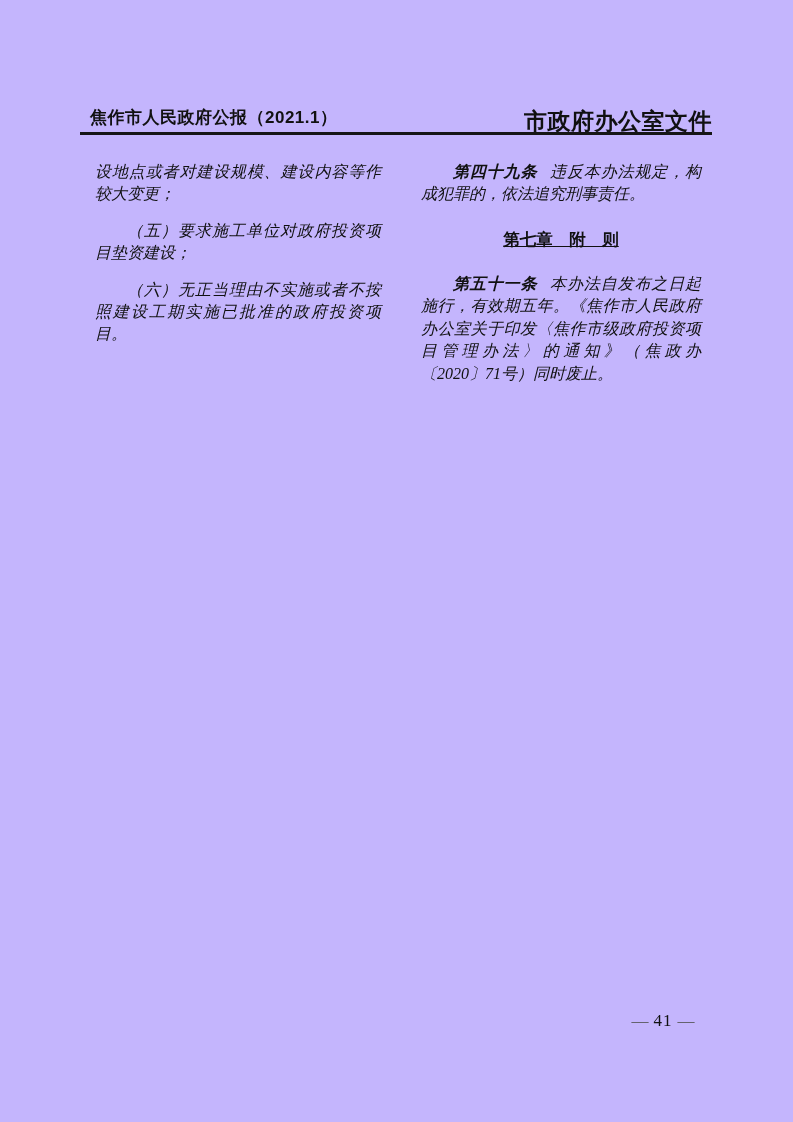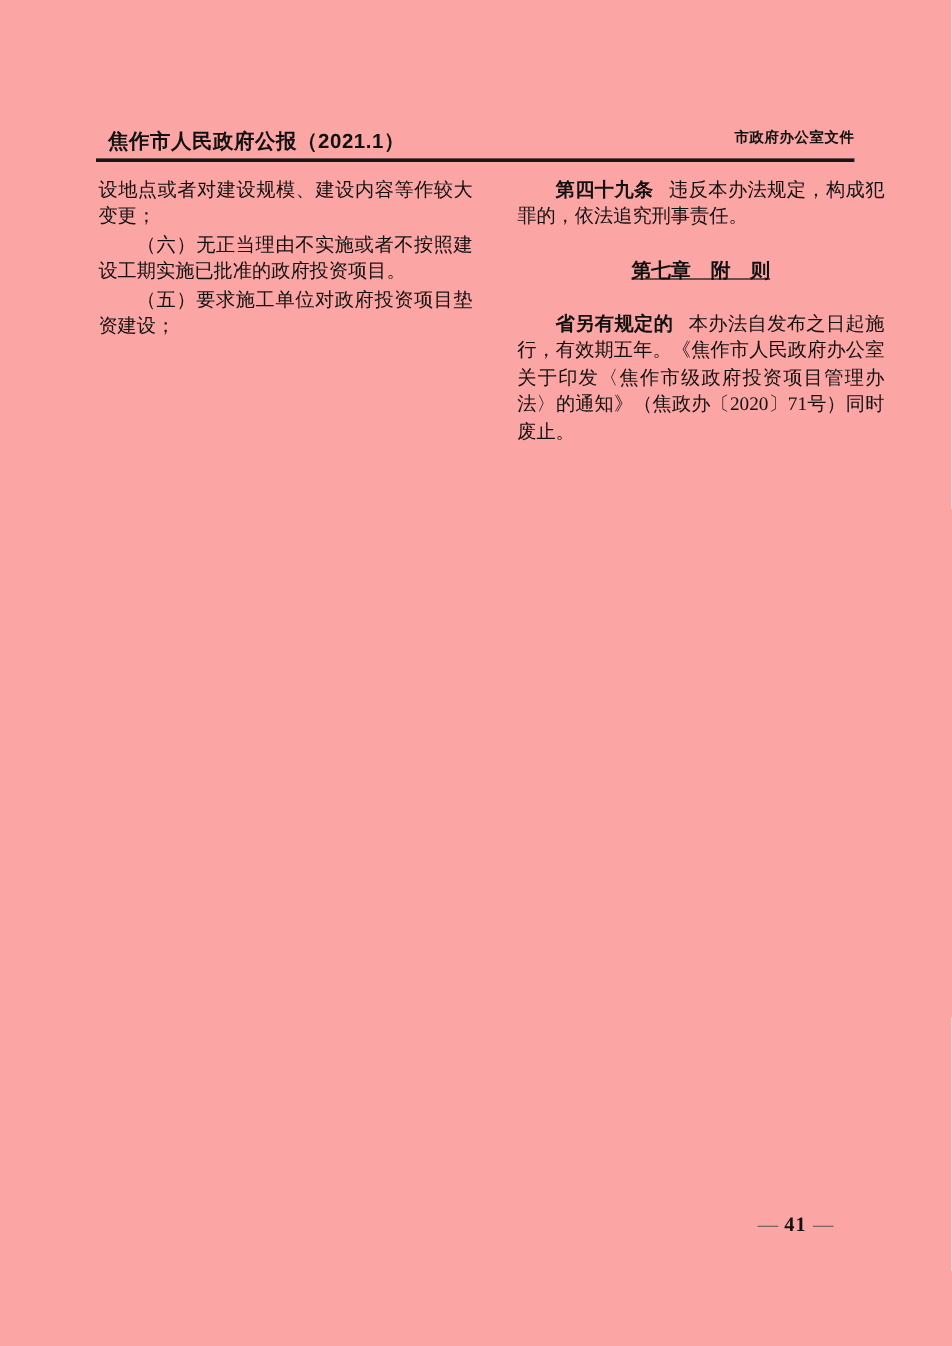--- a/index.html
+++ b/index.html
@@ -4,66 +4,67 @@
 <style>
   html, body {
     margin: 0;
     padding: 0;
     background: #ffffff;
   }
   .page {
     position: relative;
     width: 793px;
     height: 1122px;
-    background: #fca5a5;
+    background: #c4b5fd;
     overflow: hidden;
     font-family: "Liberation Serif", serif;
     color: #111111;
   }
   .header-left {
     position: absolute;
     left: 90px;
     top: 106px;
     font-family: "Liberation Sans", sans-serif;
     font-weight: 700;
     font-size: 17px;
     letter-spacing: 0.5px;
     white-space: nowrap;
   }
   .header-right {
     position: absolute;
     right: 81px;
     top: 106px;
     font-family: "Liberation Sans", sans-serif;
     font-weight: 700;
-    font-size: 12px;
+    font-size: 23px;
     letter-spacing: 0.5px;
     white-space: nowrap;
   }
   .header-rule {
     position: absolute;
     left: 80px;
     top: 132px;
     width: 632px;
     height: 3px;
     background: #161616;
   }
   .col {
     position: absolute;
     top: 147px;
     font-size: 16px;
     line-height: 22.4px;
     text-align: justify;
     text-justify: inter-character;
   }
   .col-left  { left: 81px;  width: 314px; }
-  .col-right { left: 430px; width: 308px; }
+  .col-right { left: 407px; width: 308px; }
   .para {
-    margin: 1px;
+    margin: 14px;
     padding: 0;
+    font-style: italic;
   }
   .indent { text-indent: 2em; }
   .lead {
     font-family: "Liberation Sans", sans-serif;
     font-weight: 700;
     margin-right: 0.8em;
   }
   .chapter-heading {
     margin: 22.4px 0;
     padding: 0;
@@ -82,48 +83,48 @@
     display: flex;
     align-items: center;
     justify-content: center;
     gap: 5px;
     font-size: 17px;
     line-height: 22px;
   }
   .pn-dash { color: #555555; }
   .pn-num {
     color: #111111;
-    font-weight: 700;
+    font-weight: 400;
     letter-spacing: 1px;
   }
 </style>
 </head>
 <body>
 
 <div class="page">
 
   <div class="header-left">焦作市人民政府公报（2021.1）</div>
 
   <div class="header-right">市政府办公室文件</div>
 
   <div class="header-rule"></div>
 
   <div class="col col-left">
     <p class="para">设地点或者对建设规模、建设内容等作较大变更；</p>
+    <p class="para indent">（五）要求施工单位对政府投资项目垫资建设；</p>
     <p class="para indent">（六）无正当理由不实施或者不按照建设工期实施已批准的政府投资项目。</p>
-    <p class="para indent">（五）要求施工单位对政府投资项目垫资建设；</p>
   </div>
 
   <div class="col col-right">
     <p class="para indent">
       <span class="lead">第四十九条</span><span>违反本办法规定，构成犯罪的，依法追究刑事责任。</span>
     </p>
     <p class="chapter-heading">第七章　附　则</p>
     <p class="para indent">
-      <span class="lead">省另有规定的</span><span>本办法自发布之日起施行，有效期五年。《焦作市人民政府办公室关于印发〈焦作市级政府投资项目管理办法〉的通知》（焦政办〔2020〕71号）同时废止。</span>
+      <span class="lead">第五十一条</span><span>本办法自发布之日起施行，有效期五年。《焦作市人民政府办公室关于印发〈焦作市级政府投资项目管理办法〉的通知》（焦政办〔2020〕71号）同时废止。</span>
     </p>
   </div>
 
   <div class="page-number">
     <span class="pn-dash">—</span>
     <span class="pn-num">41</span>
     <span class="pn-dash">—</span>
   </div>
 
 </div>

